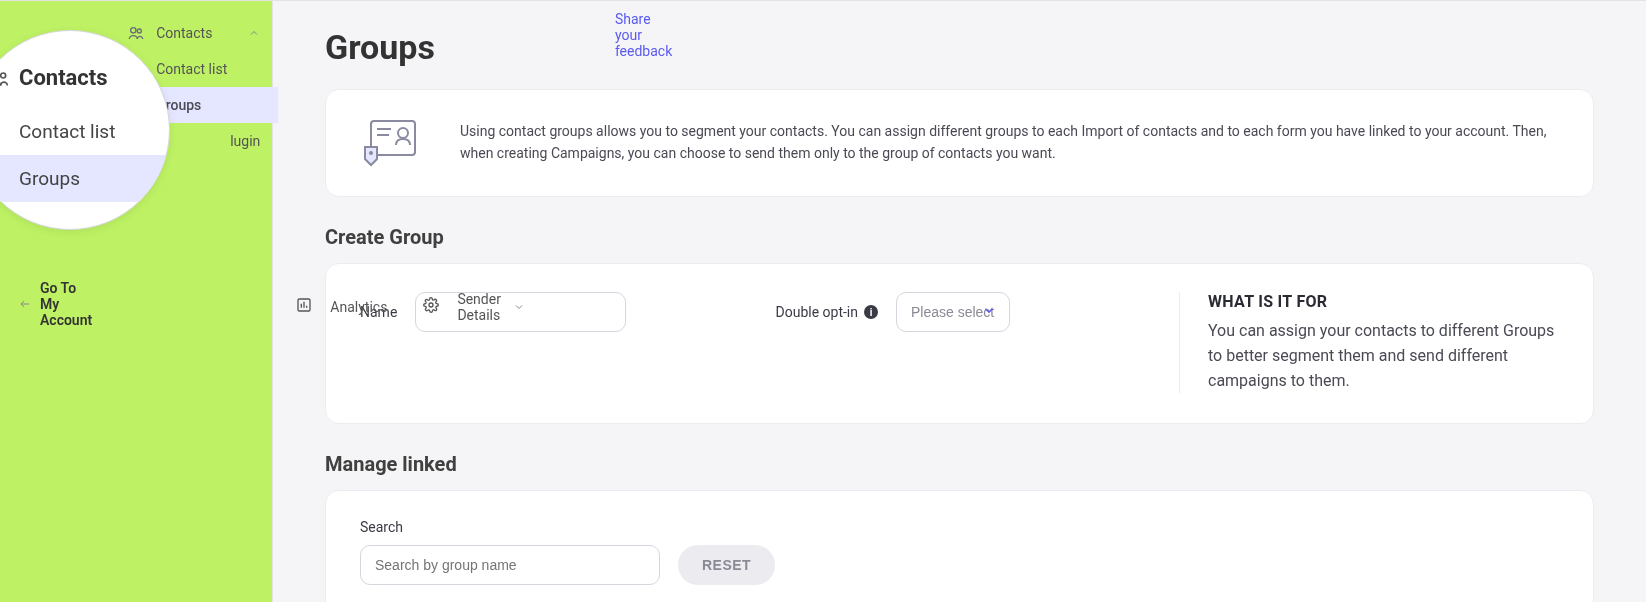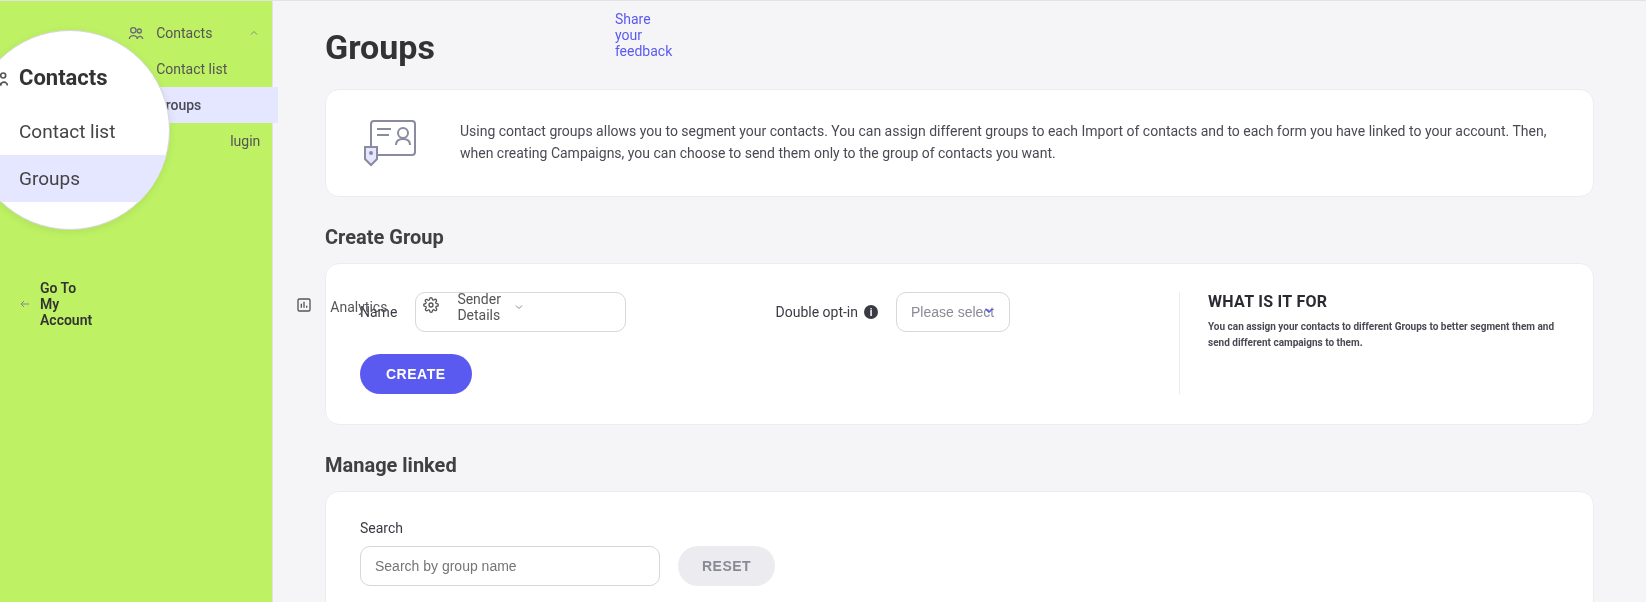--- a/index.html
+++ b/index.html
@@ -253,24 +253,23 @@
     margin-left: 14px;
   }
   .aside-heading {
     font-size: 16px;
     font-weight: 700;
     color: #2a2a33;
     margin-bottom: 8px;
     letter-spacing: 0.3px;
   }
   .aside-text {
-    font-size: 10px;
+    font-size: 16px;
     color: #4a4a55;
     line-height: 1.55;
-    font-weight: bold;
   }
   .manage-card {
     padding: 28px 34px;
   }
   .search-row {
     display: flex;
     align-items: flex-end;
     gap: 18px;
   }
   .search-group {
@@ -460,23 +459,20 @@
                 <option>Please select</option>
               </select>
               <span class="select-arrow">
                 <svg width="14" height="14" viewBox="0 0 24 24" fill="none" stroke="currentColor" stroke-width="2.5">
                     <polyline points="6 9 12 15 18 9"></polyline>
                   </svg>
               </span>
             </div>
           </div>
         </div>
-        <button class="btn-primary">
-          <span>CREATE</span>
-        </button>
       </div>
       <aside class="create-right">
         <h3 class="aside-heading">WHAT IS IT FOR</h3>
         <p class="aside-text">You can assign your contacts to different Groups to better segment them and send different campaigns to them.</p>
       </aside>
     </div>
 
     <h2 class="section-heading">Manage linked</h2>
 
     <div class="card manage-card">

